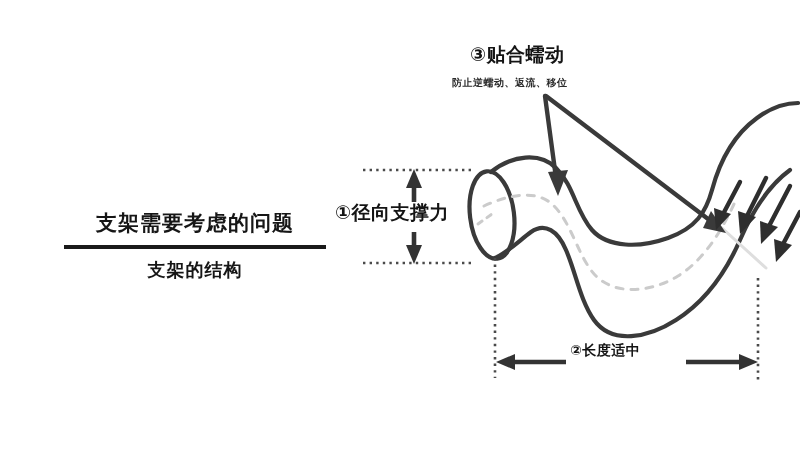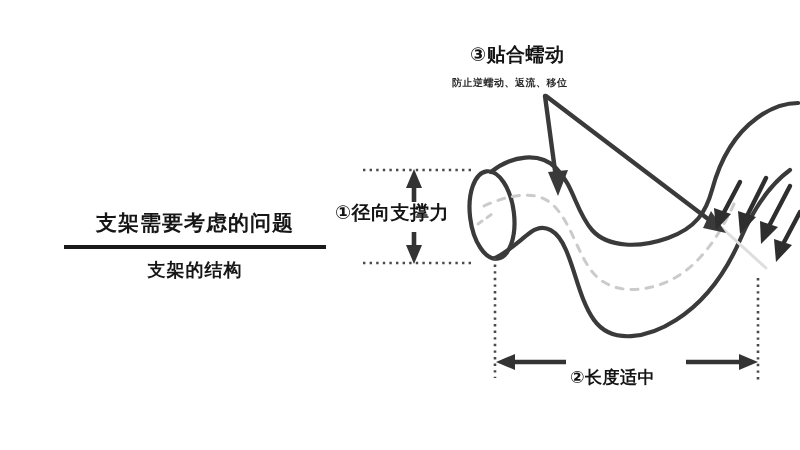--- a/index.html
+++ b/index.html
@@ -78,22 +78,22 @@
   }
   .anno-1 {
     left: 335px;
     top: 200px;
     font-size: 19px;
     font-weight: bold;
     letter-spacing: 0.5px;
   }
   .anno-2 {
     left: 570px;
-    top: 366px;
-    font-size: 17px;
+    top: 342px;
+    font-size: 14px;
     font-weight: bold;
     letter-spacing: 0.5px;
   }
 </style>
 </head>
 <body>
 
 <svg id="canvas" viewBox="0 0 800 450" xmlns="http://www.w3.org/2000/svg">
 
   <path d="M 491,172

